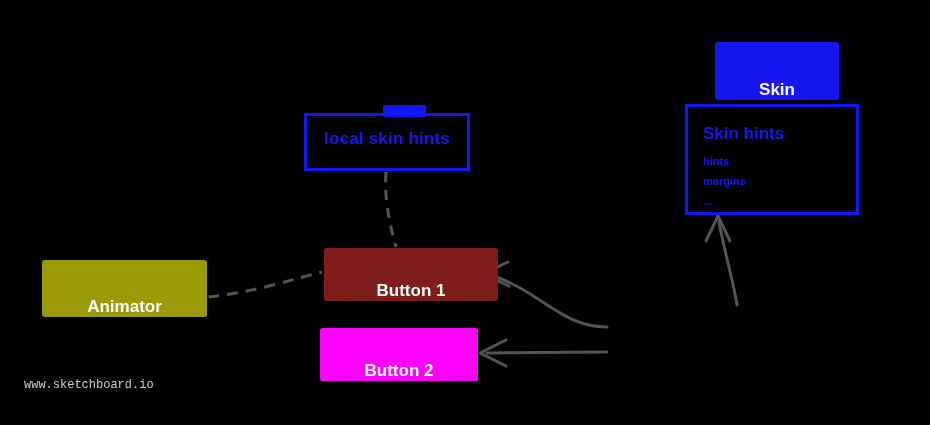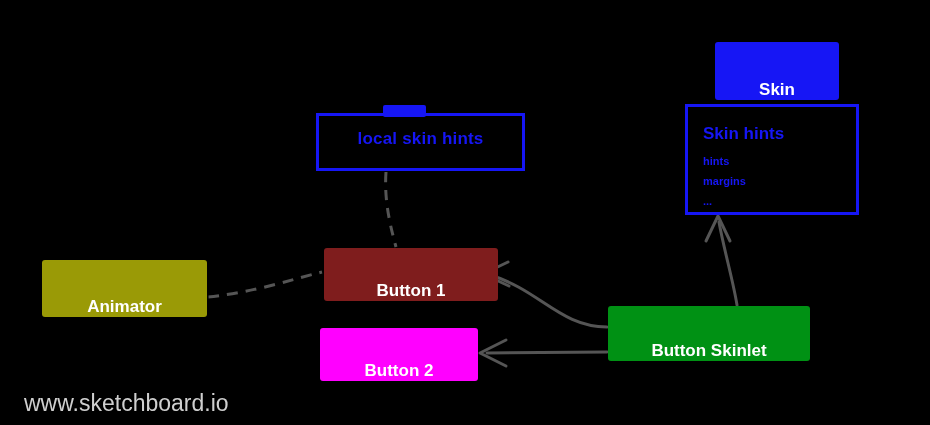--- a/index.html
+++ b/index.html
@@ -69,22 +69,22 @@
   }
 
   
   .node-outline {
     background: transparent;
     border: 3px solid #1616f5;
     color: #1616f5;
     display: block;
   }
   .node-local-hints {
-    left: 316px; top: 113px;
-    width: 209px; height: 58px;
+    left: 304px; top: 113px;
+    width: 166px; height: 58px;
     z-index: 4;
   }
   .node-local-hints .hdr {
     position: absolute;
     left: 0; right: 0;
     top: 13px;
     text-align: center;
     font-size: 17px;
     font-weight: bold;
     letter-spacing: 0.2px;
@@ -119,24 +119,23 @@
     font-weight: bold;
     line-height: 20px;
     color: #1616f5;
   }
 
   .watermark {
     position: absolute;
     left: 24px;
     top: 378px;
     color: #cfcfcf;
-    font-size: 23px;
-    font-family: Liberation Sans, sans-serif;
+    font-size: 12px;
+    font-family: Liberation Mono, monospace;
     letter-spacing: 0px;
-    margin-top: 12px;
   }
 </style>
 </head>
 <body>
 
 <div id="canvas">
 
   <svg id="edges" viewBox="0 0 930 425" width="930" height="425">
 
     <path d="M 208 297 C 255 292 290 280 322 272" fill="none" stroke="#555555" stroke-width="3" stroke-dasharray="11 8" stroke-linecap="butt"></path>
@@ -176,19 +175,16 @@
   </div>
 
   <div class="node node-solid node-button1">
     <span>Button 1</span>
   </div>
 
   <div class="node node-solid node-button2">
     <span>Button 2</span>
   </div>
 
-  <div class="node node-solid node-skinlet">
-    <span>Button Skinlet</span>
-  </div>
 
   <div class="watermark">www.sketchboard.io</div>
 
 </div>
 
 </body></html>

